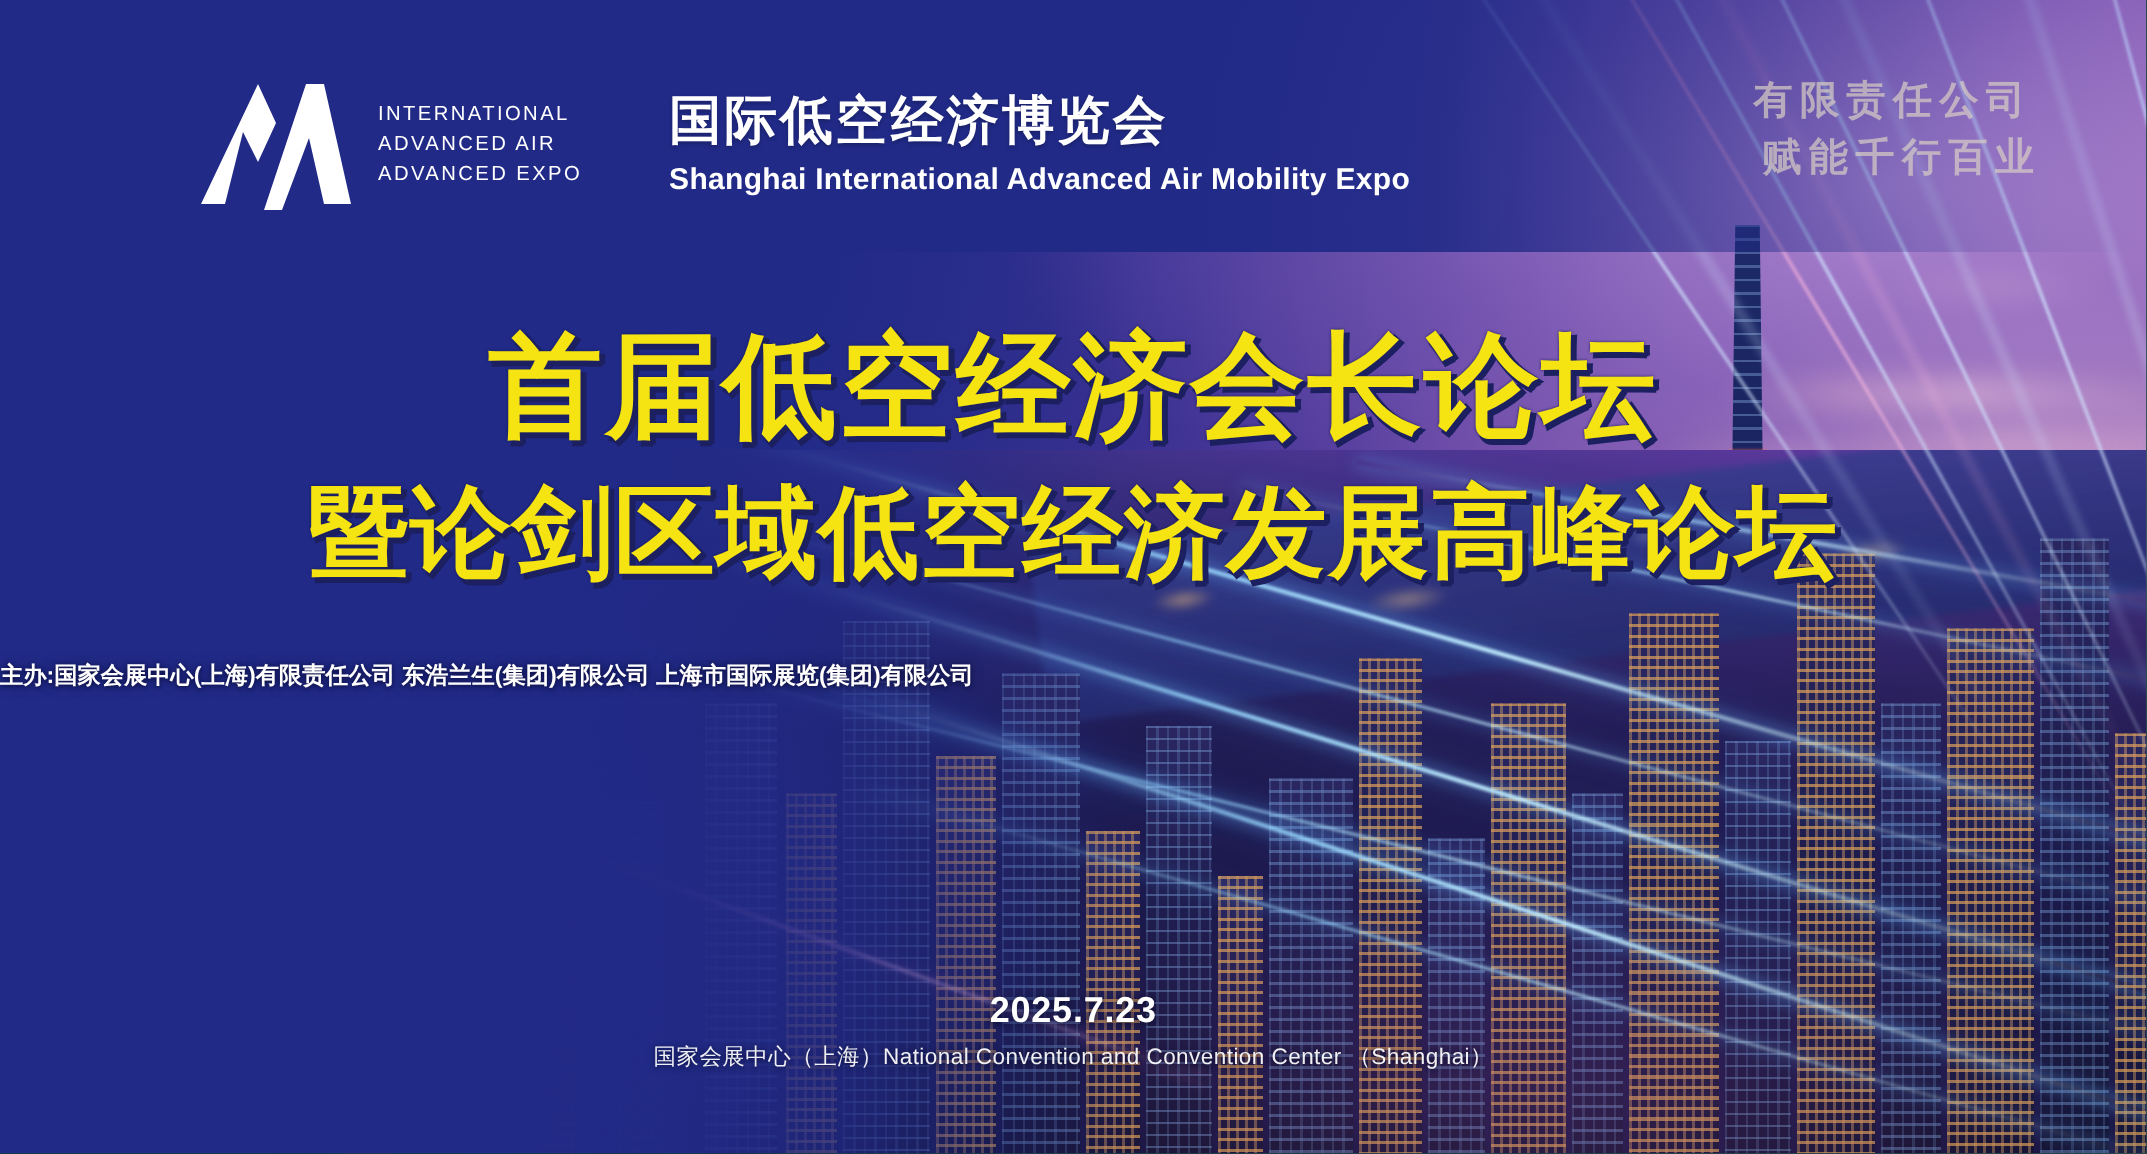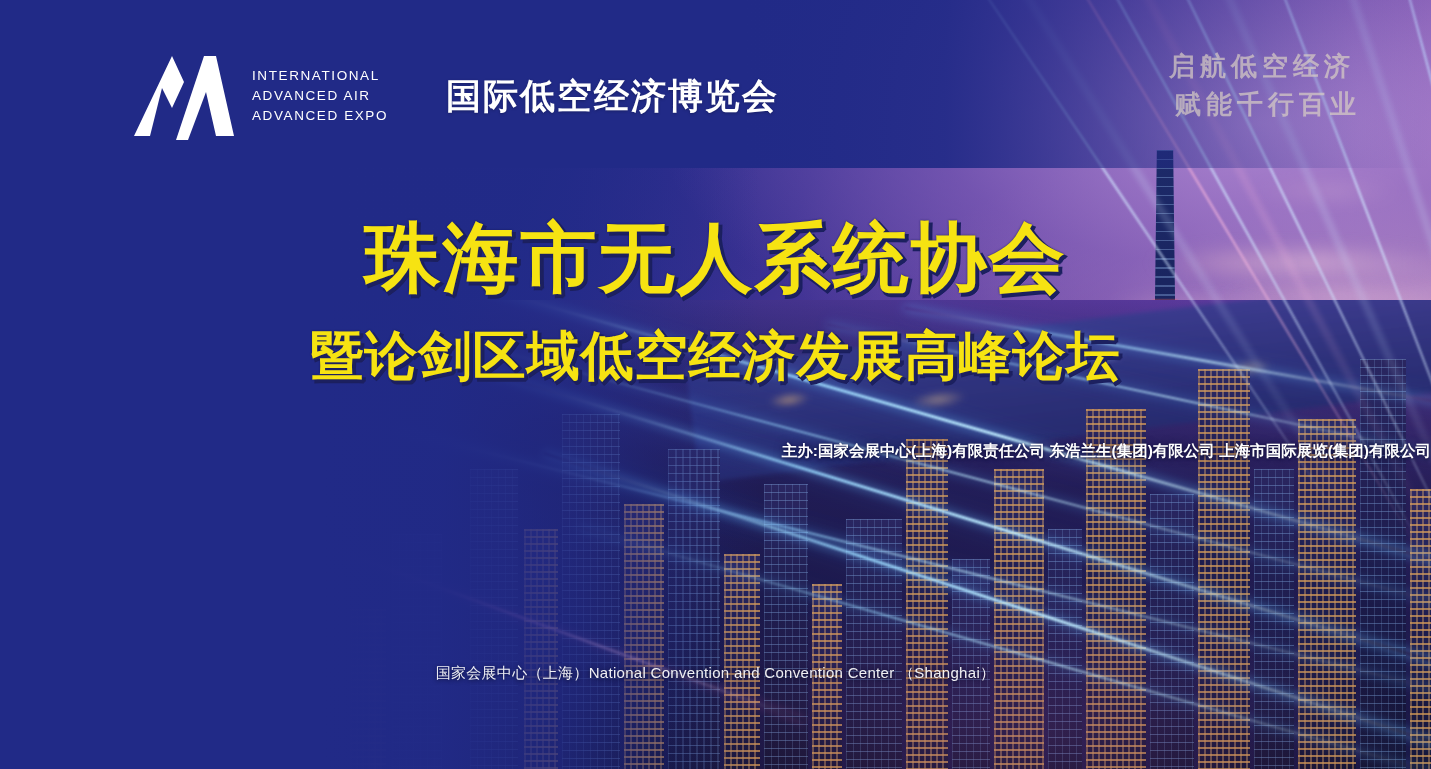--- a/index.html
+++ b/index.html
@@ -197,25 +197,25 @@
   .titles{ position:absolute; left:0; right:0; top:212px; text-align:center; }
   .t-line{
     color:#f6e312; font-weight:700; white-space:nowrap;
     text-shadow:
       3px 3px 0 #1c2060,
       2px 4px 0 #1c2060,
       4px 2px 0 #1c2060,
       0 0 2px rgba(20,24,80,.9);
   }
   .t1{ font-size:76px; line-height:92px; letter-spacing:2px; }
-  .t2{ font-size:53px; line-height:96px; letter-spacing:1px; margin-top:4px; }
+  .t2{ font-size:67px; line-height:96px; letter-spacing:1px; margin-top:4px; }
 
   
   .sponsors{
-    position:absolute; left:0; right:0; top:436px; text-align:right;
+    position:absolute; left:0; right:0; top:436px; text-align:left;
     color:#ffffff;
   }
   .sp-line{
     font-size:15.5px; font-weight:700; line-height:30px; white-space:nowrap;
     text-shadow:0 1px 3px rgba(10,12,50,.85), 0 0 8px rgba(10,12,50,.5);
   }
 
   
   .footer{ position:absolute; left:0; right:0; top:658px; text-align:center; }
   .date{
@@ -325,35 +325,37 @@
           <polygon points="44,88 72,4 84,4 102,84 84,84 74,40 56,88" fill="#ffffff"></polygon>
         </svg>
       </div>
       <div class="logo-words">
         <div>INTERNATIONAL</div>
         <div>ADVANCED AIR</div>
         <div>ADVANCED EXPO</div>
       </div>
       <div class="brand">
         <div class="brand-cn">国际低空经济博览会</div>
+        <div class="brand-en">Shanghai International Advanced Air Mobility Expo</div>
       </div>
     </div>
 
     <div class="slogan">
-      <div>启航低空经济</div>
+      <div>有限责任公司</div>
       <div>赋能千行百业</div>
     </div>
 
     <div class="titles">
-      <div class="t-line t1">珠海市无人系统协会</div>
+      <div class="t-line t1">首届低空经济会长论坛</div>
       <div class="t-line t2">暨论剑区域低空经济发展高峰论坛</div>
     </div>
 
     <div class="sponsors">
       <div class="sp-line">主办:国家会展中心(上海)有限责任公司  东浩兰生(集团)有限公司  上海市国际展览(集团)有限公司</div>
     </div>
 
     <div class="footer">
+      <div class="date">2025.7.23</div>
       <div class="venue">国家会展中心（上海）National Convention and Convention Center （Shanghai）</div>
     </div>
 
   </div>
 </div>
 
 </body></html>

